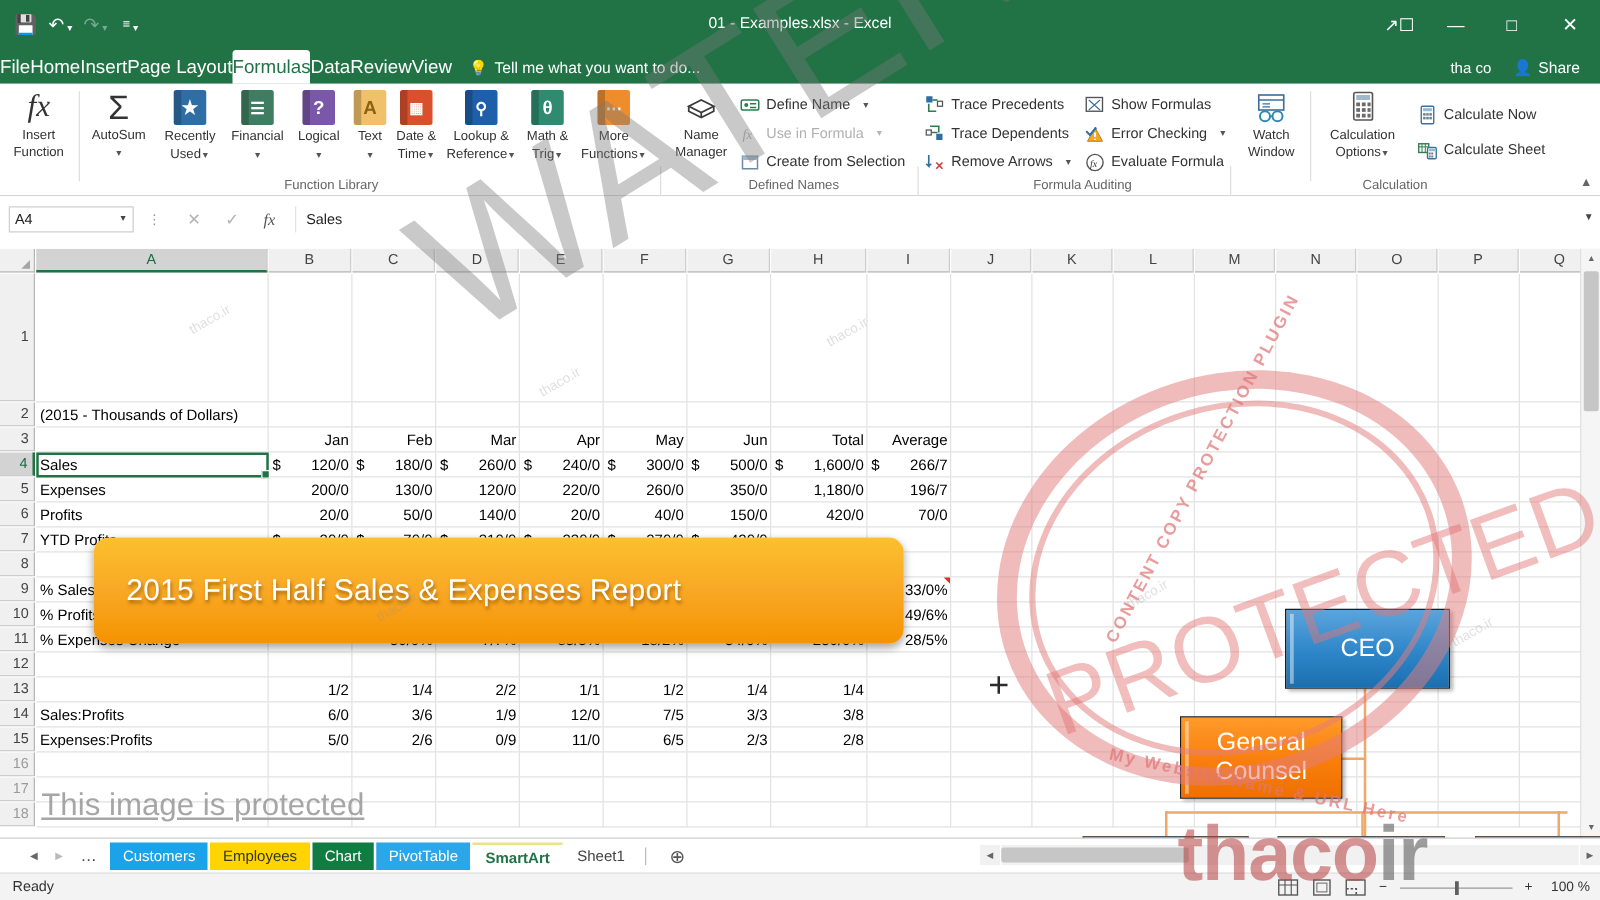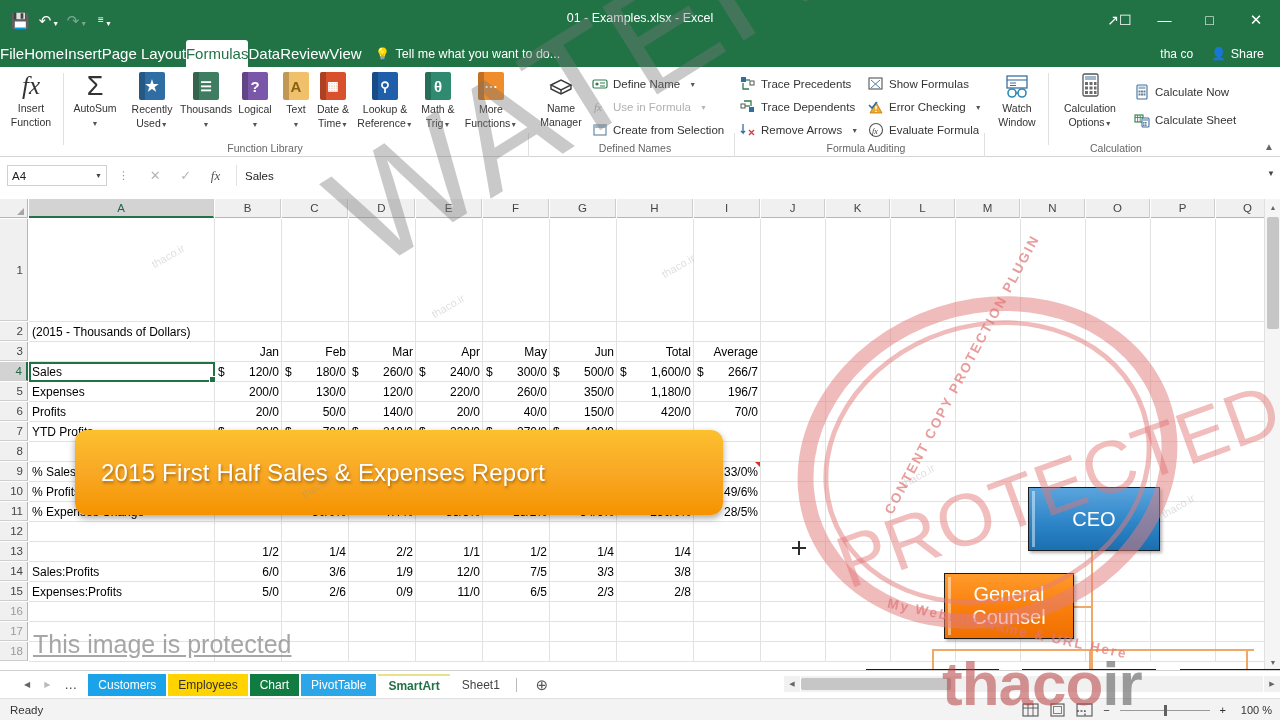--- a/index.html
+++ b/index.html
@@ -377,21 +377,21 @@
         <span class="ic">
             <span class="bk" style="background:#2f6ea5;">★</span>
           </span>
         <div class="lbl"><span>Recently</span></div>
         <div class="lbl"><span>Used</span><span class="car">▼</span></div>
       </div>
       <div class="bigbtn" style="left:180px;width:52px;">
         <span class="ic">
             <span class="bk" style="background:#3f7d62;font-size:13px;">☰</span>
           </span>
-        <div class="lbl"><span>Thousands</span></div>
+        <div class="lbl"><span>Financial</span></div>
         <div class="lbl"><span class="car">▼</span></div>
       </div>
       <div class="bigbtn" style="left:232px;width:46px;">
         <span class="ic">
             <span class="bk" style="background:#7a57a8;">?</span>
           </span>
         <div class="lbl"><span>Logical</span></div>
         <div class="lbl"><span class="car">▼</span></div>
       </div>
       <div class="bigbtn" style="left:278px;width:36px;">

